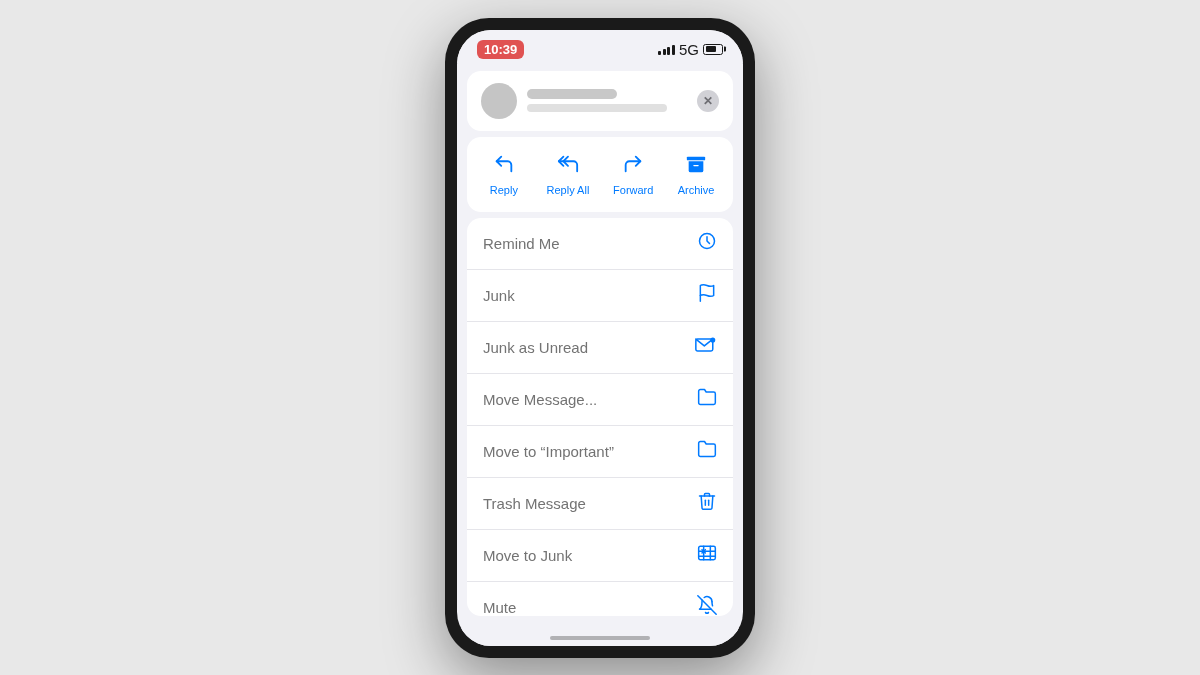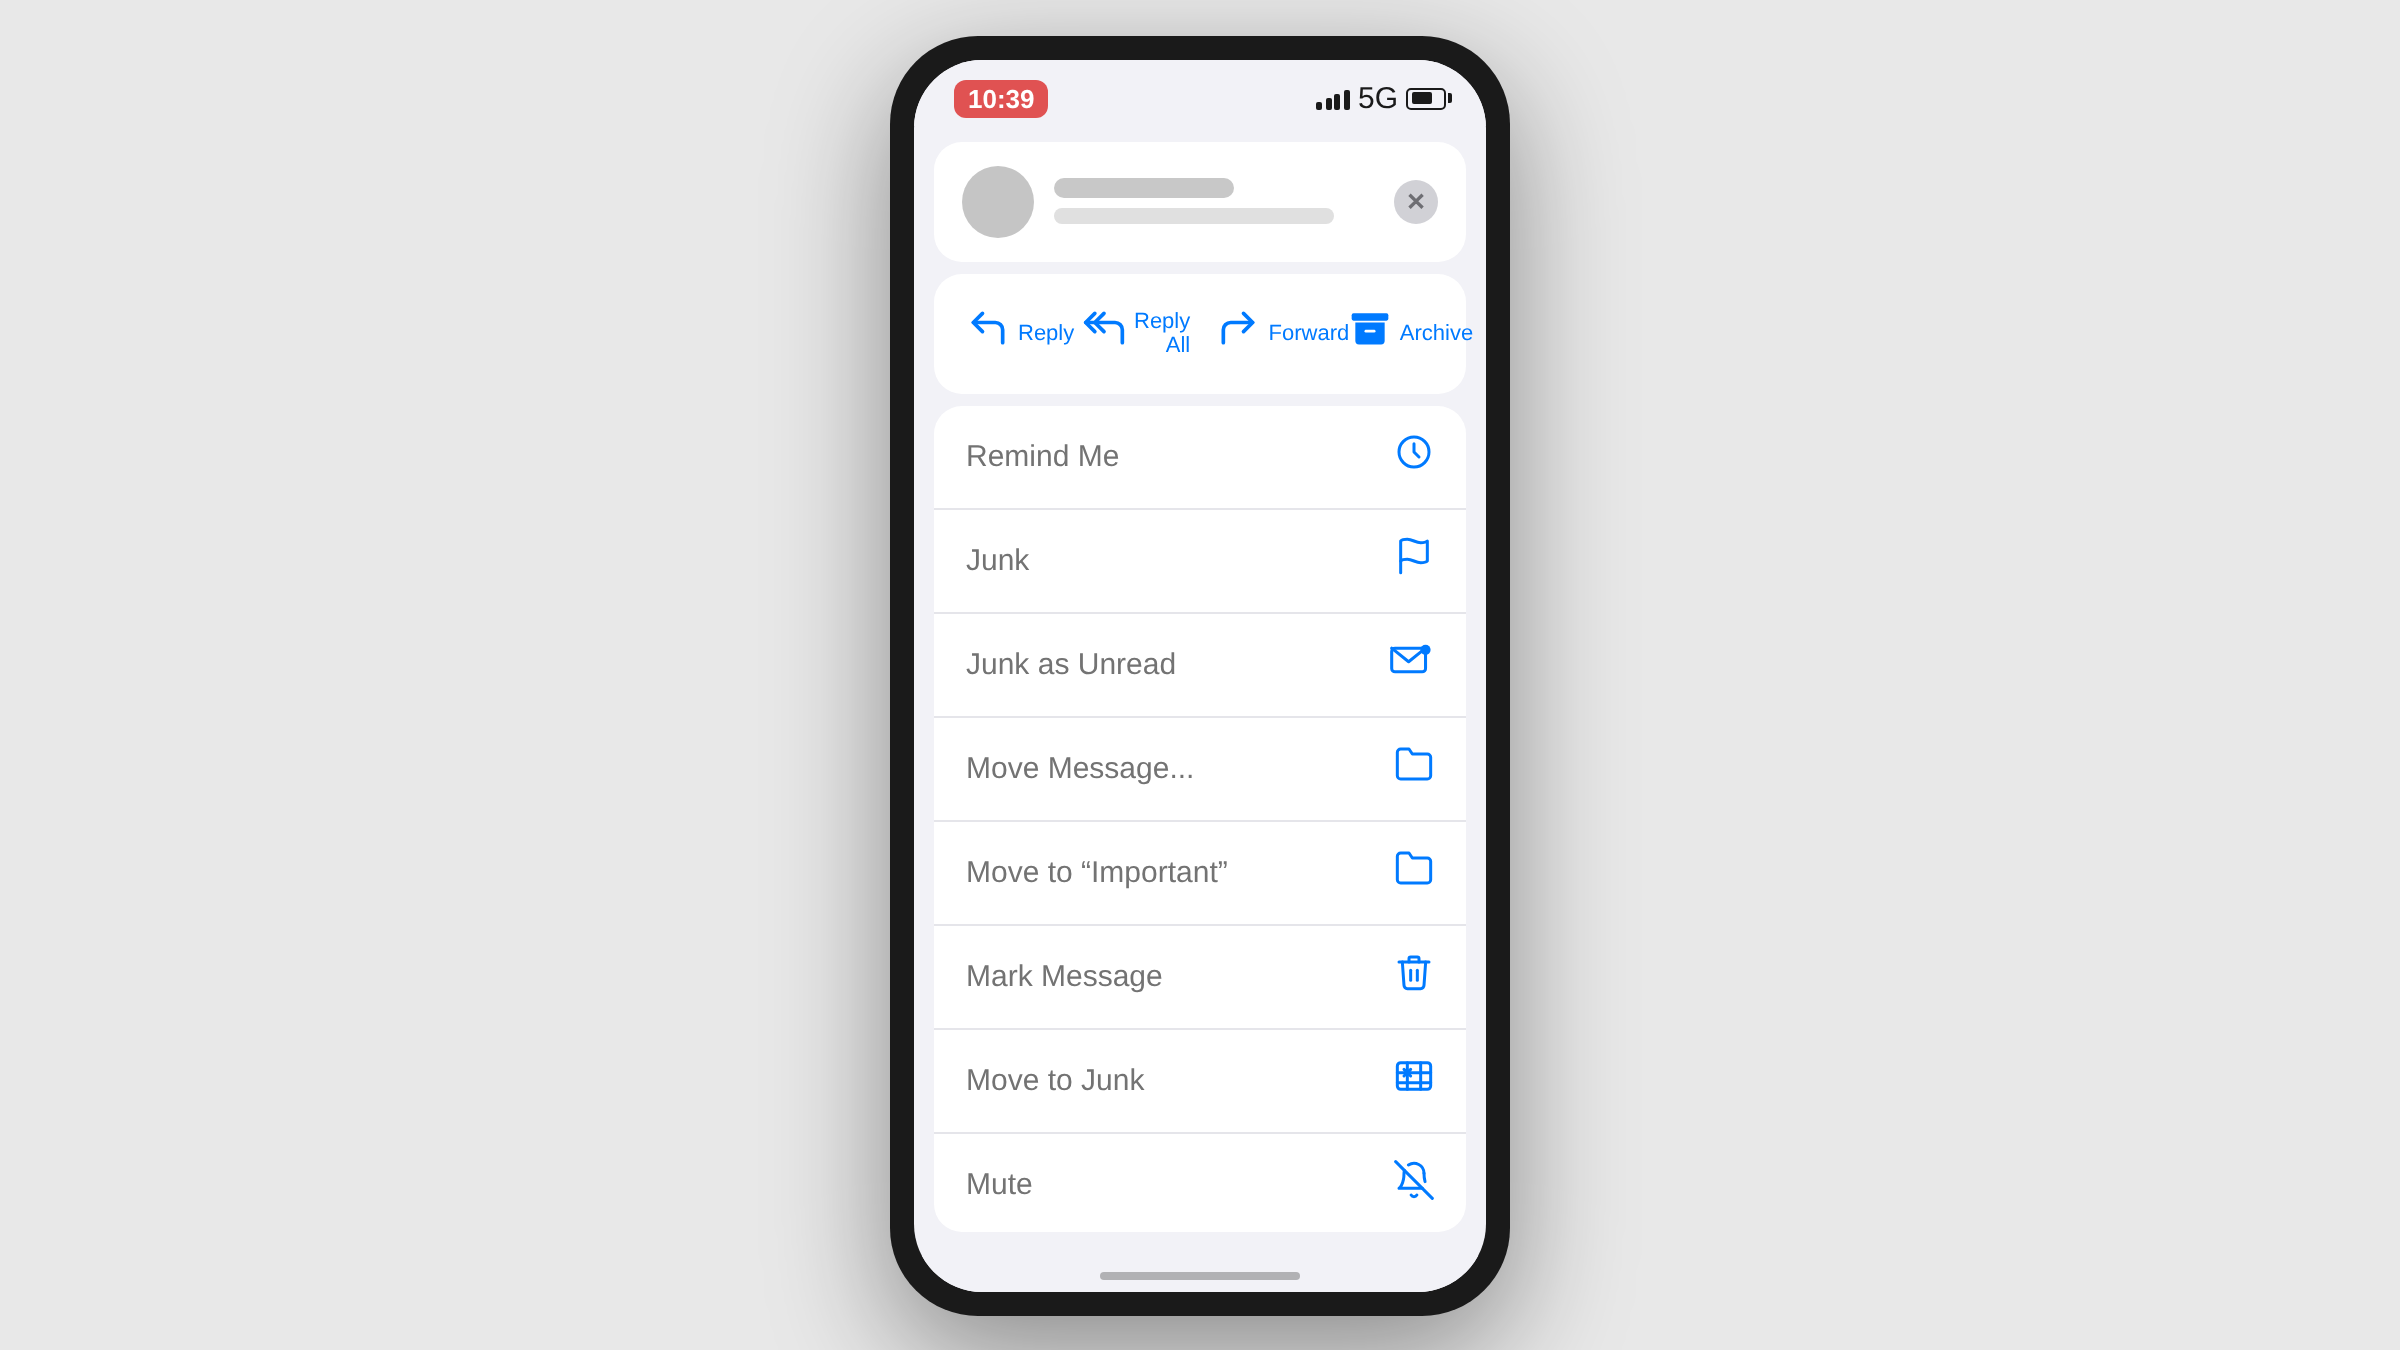--- a/index.html
+++ b/index.html
@@ -14,21 +14,20 @@
     }
 
     .phone-frame {
       width: 310px;
       height: 640px;
       background: #1a1a1a;
       border-radius: 44px;
       padding: 12px;
       position: relative;
       box-shadow: 0 20px 60px rgba(0,0,0,0.4);
-      text-align: right;
     }
 
     .phone-screen {
       width: 100%;
       height: 100%;
       background: #f2f2f7;
       border-radius: 34px;
       overflow: hidden;
       position: relative;
       display: flex;
@@ -174,21 +173,21 @@
     .action-buttons-card {
       background: white;
       border-radius: 14px;
       padding: 10px 6px;
       display: flex;
       justify-content: space-around;
     }
 
     .action-btn {
       display: flex;
-      flex-direction: row;
+      flex-direction: column;
       align-items: center;
       gap: 4px;
       padding: 6px 10px;
       cursor: pointer;
       border-radius: 10px;
       min-width: 58px;
     }
 
     .action-icon {
       font-size: 20px;
@@ -381,21 +380,21 @@
           <span class="menu-item-label">Move to “Important”</span>
           <span class="menu-item-icon">
             <svg width="20" height="20" viewBox="0 0 24 24" fill="none" stroke="#007aff" stroke-width="1.8" stroke-linecap="round" stroke-linejoin="round">
               <path d="M22 19a2 2 0 0 1-2 2H4a2 2 0 0 1-2-2V5a2 2 0 0 1 2-2h5l2 3h9a2 2 0 0 1 2 2z"></path>
             </svg>
           </span>
         </div>
 
         <div class="menu-item" style="position:relative;">
 
-          <span class="menu-item-label">Mark Message</span>
+          <span class="menu-item-label">Trash Message</span>
           <span class="menu-item-icon">
             <svg width="20" height="20" viewBox="0 0 24 24" fill="none" stroke="#007aff" stroke-width="1.8" stroke-linecap="round" stroke-linejoin="round">
               <polyline points="3 6 5 6 21 6"></polyline>
               <path d="M19 6l-1 14a2 2 0 0 1-2 2H8a2 2 0 0 1-2-2L5 6"></path>
               <path d="M10 11v6"></path>
               <path d="M14 11v6"></path>
               <path d="M9 6V4a1 1 0 0 1 1-1h4a1 1 0 0 1 1 1v2"></path>
             </svg>
           </span>
         </div>

